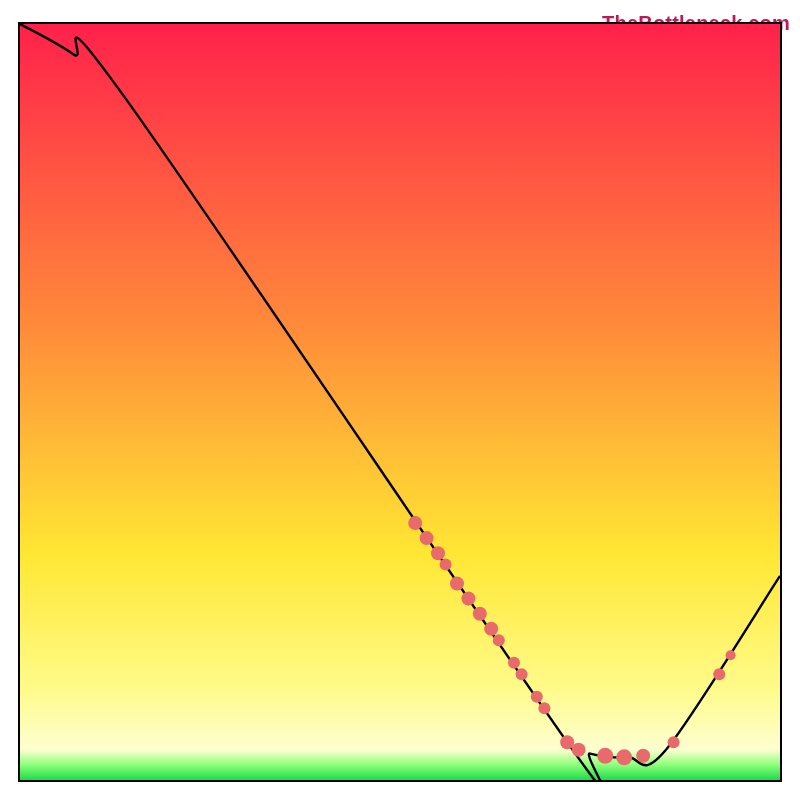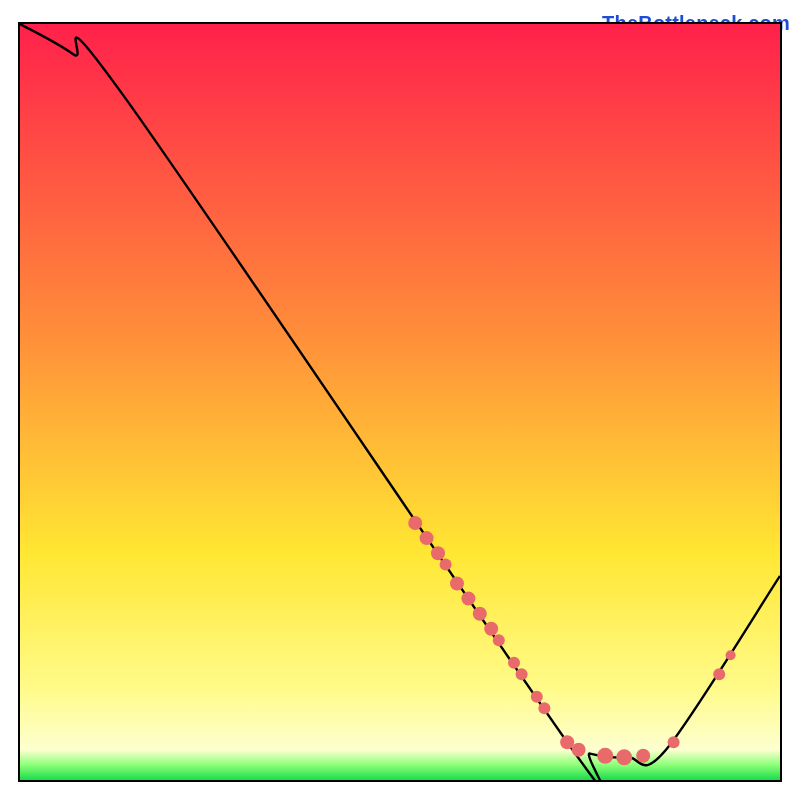--- a/index.html
+++ b/index.html
@@ -14,21 +14,21 @@
     position: relative;
     width: 800px;
     height: 800px;
   }
   .attribution {
     position: absolute;
     top: 12px;
     right: 10px;
     font-size: 20px;
     font-weight: bold;
-    color: #1d4ed8;
+    color: #be185d;
     letter-spacing: 0.2px;
   }
   .plot-area {
     position: absolute;
     left: 18px;
     top: 22px;
     width: 764px;
     height: 760px;
     border: 2px solid #000;
     box-sizing: border-box;

